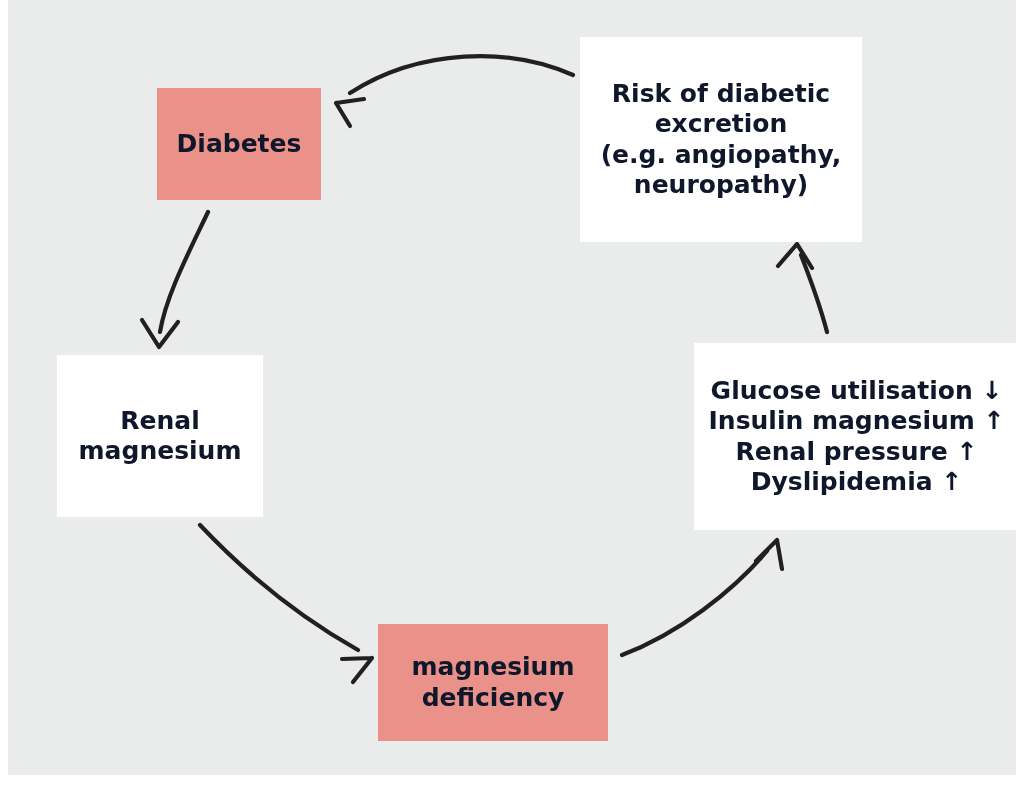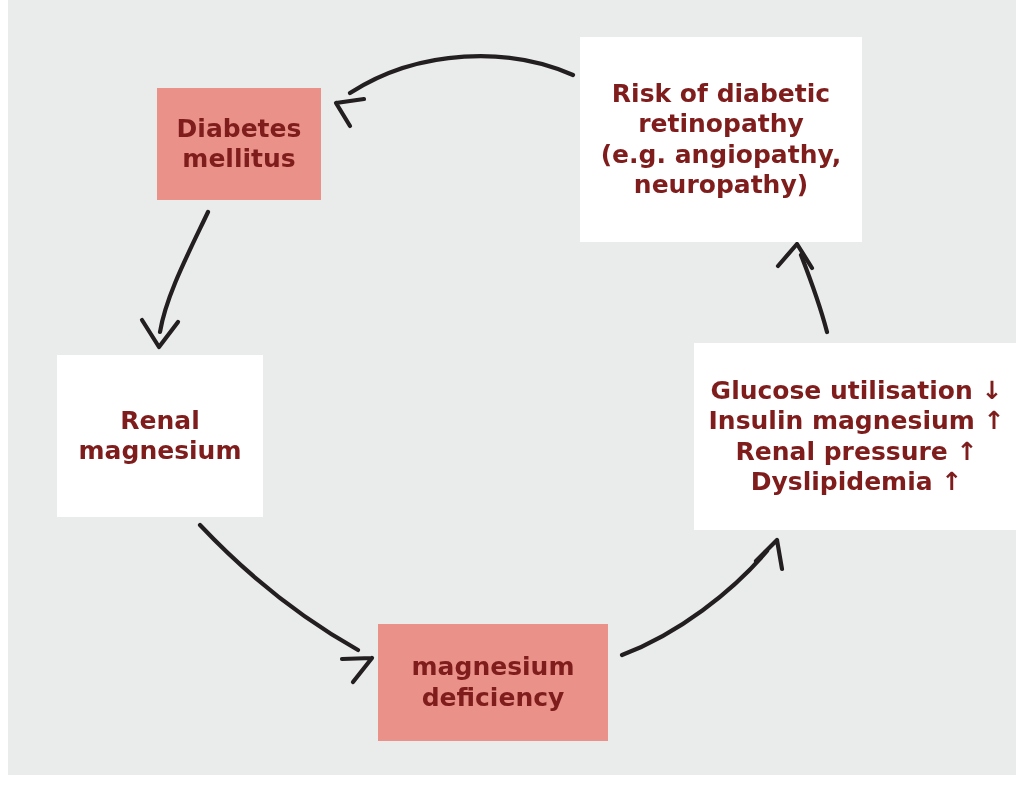--- a/index.html
+++ b/index.html
@@ -30,21 +30,21 @@
     width: 1024px;
     height: 787px;
     pointer-events: none;
   }
   .node {
     position: absolute;
     display: flex;
     align-items: center;
     justify-content: center;
     text-align: center;
-    color: #7f1d1d;
+    color: #0f172a;
     font-weight: bold;
     line-height: 1.22;
     box-sizing: border-box;
   }
   .node-white { background: #ffffff; }
   .node-accent { background: #ea918a; }
   .node-lines {
     display: block;
     width: 100%;
   }
@@ -106,21 +106,20 @@
         <path d="M 827,332 C 820,305 808,273 801,255"></path>
         <path d="M 797,244 L 778,266 M 797,244 L 812,268"></path>
       </g>
 
     </g>
   </svg>
 
   <div class="node node-accent" id="node-diabetes">
     <span class="node-lines">
       <span>Diabetes</span>
-      <span>mellitus</span>
     </span>
   </div>
 
   <div class="node node-white" id="node-renal">
     <span class="node-lines">
       <span>Renal</span>
       <span>magnesium</span>
     </span>
   </div>
 
@@ -136,18 +135,18 @@
       <span>Glucose utilisation ↓</span>
       <span>Insulin magnesium ↑</span>
       <span>Renal pressure ↑</span>
       <span>Dyslipidemia ↑</span>
     </span>
   </div>
 
   <div class="node node-white" id="node-risk">
     <span class="node-lines">
       <span>Risk of diabetic</span>
-      <span>retinopathy</span>
+      <span>excretion</span>
       <span>(e.g. angiopathy,</span>
       <span>neuropathy)</span>
     </span>
   </div>
 </div>
 
 </body></html>

